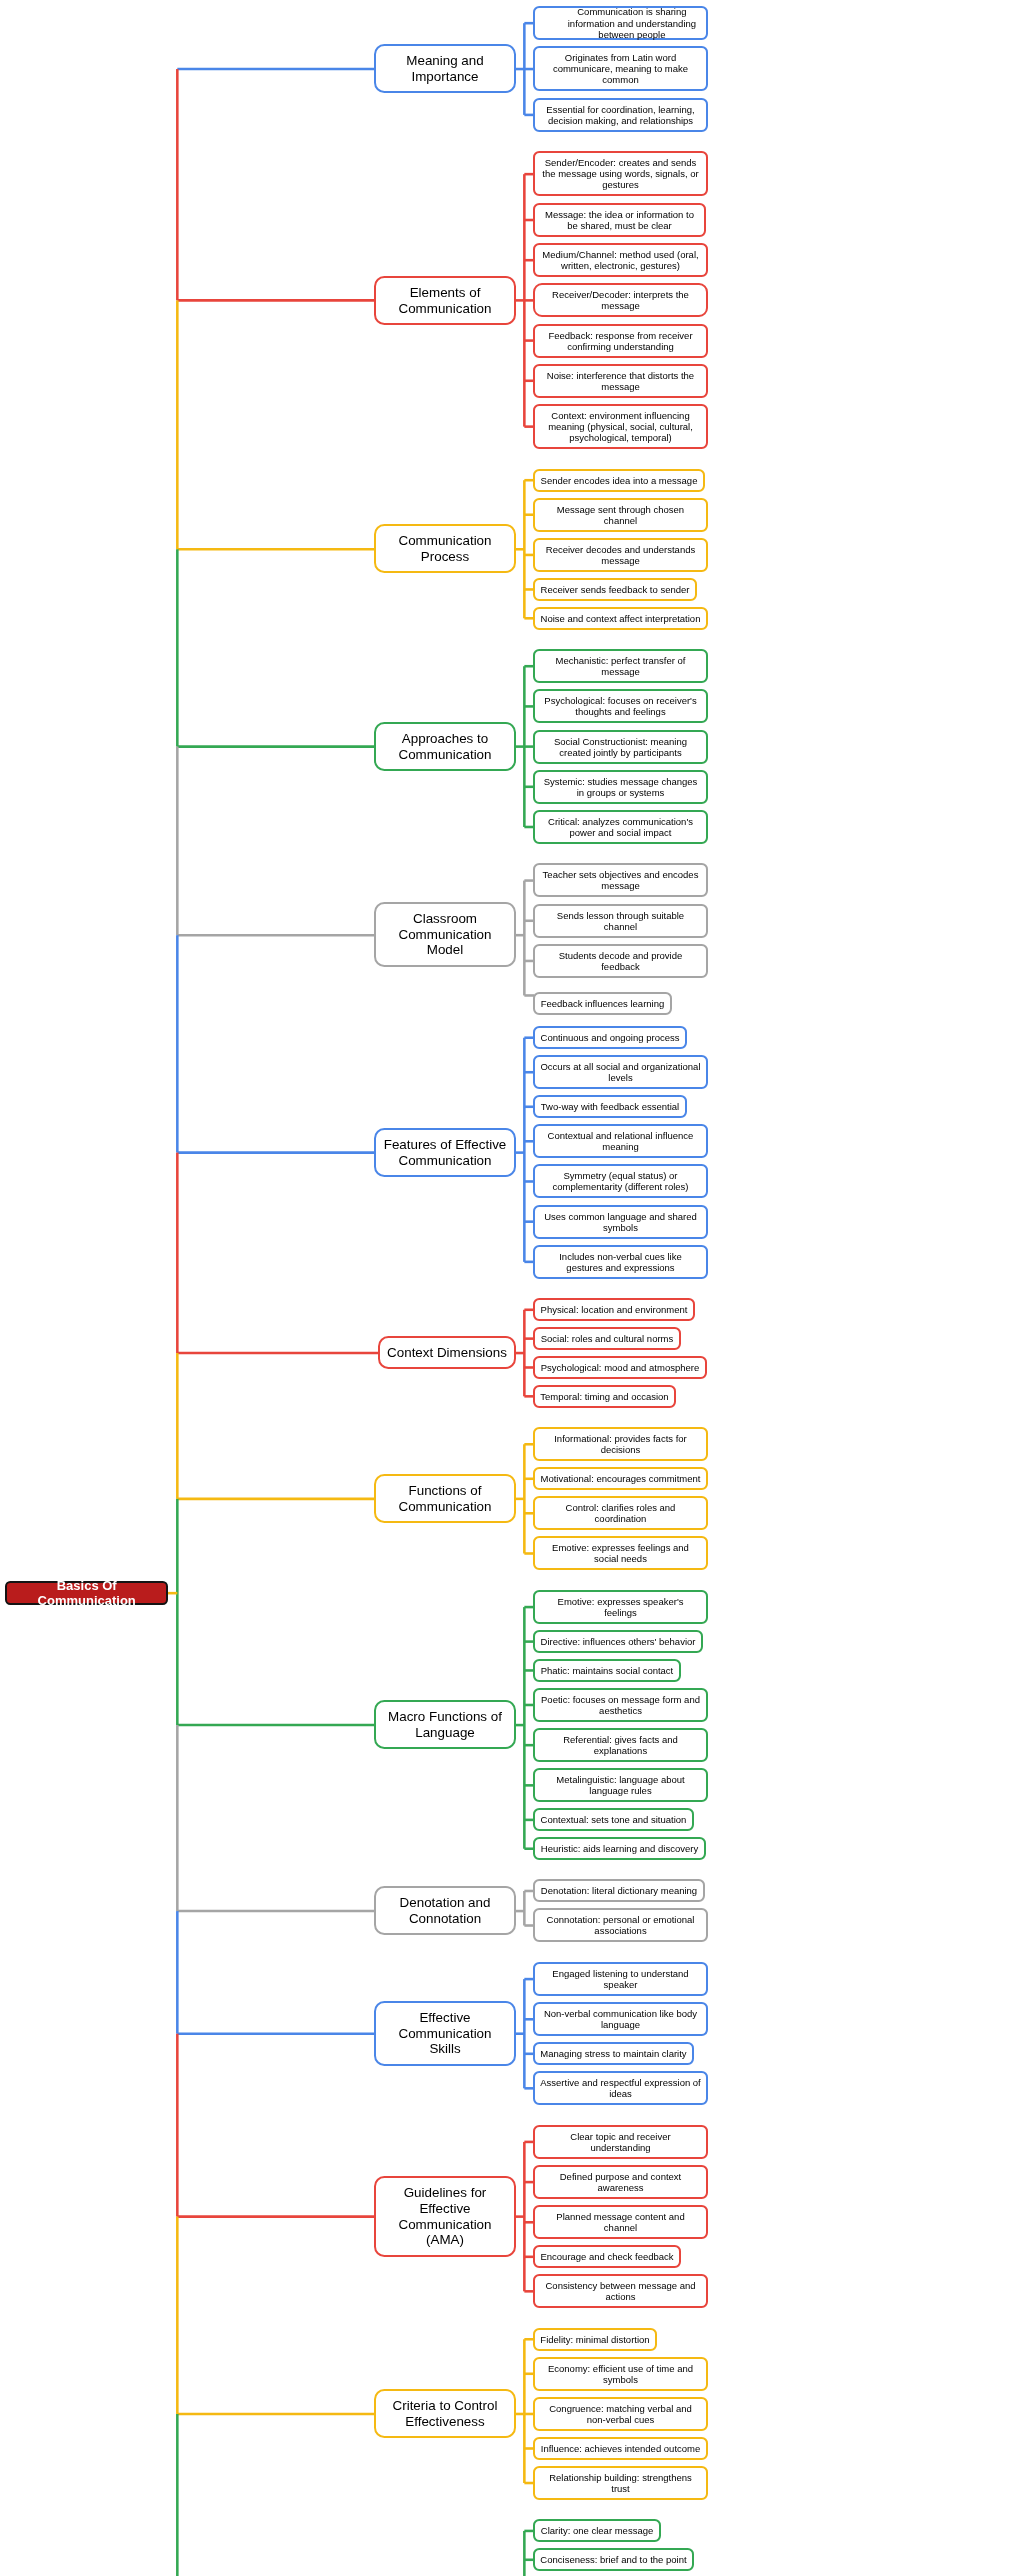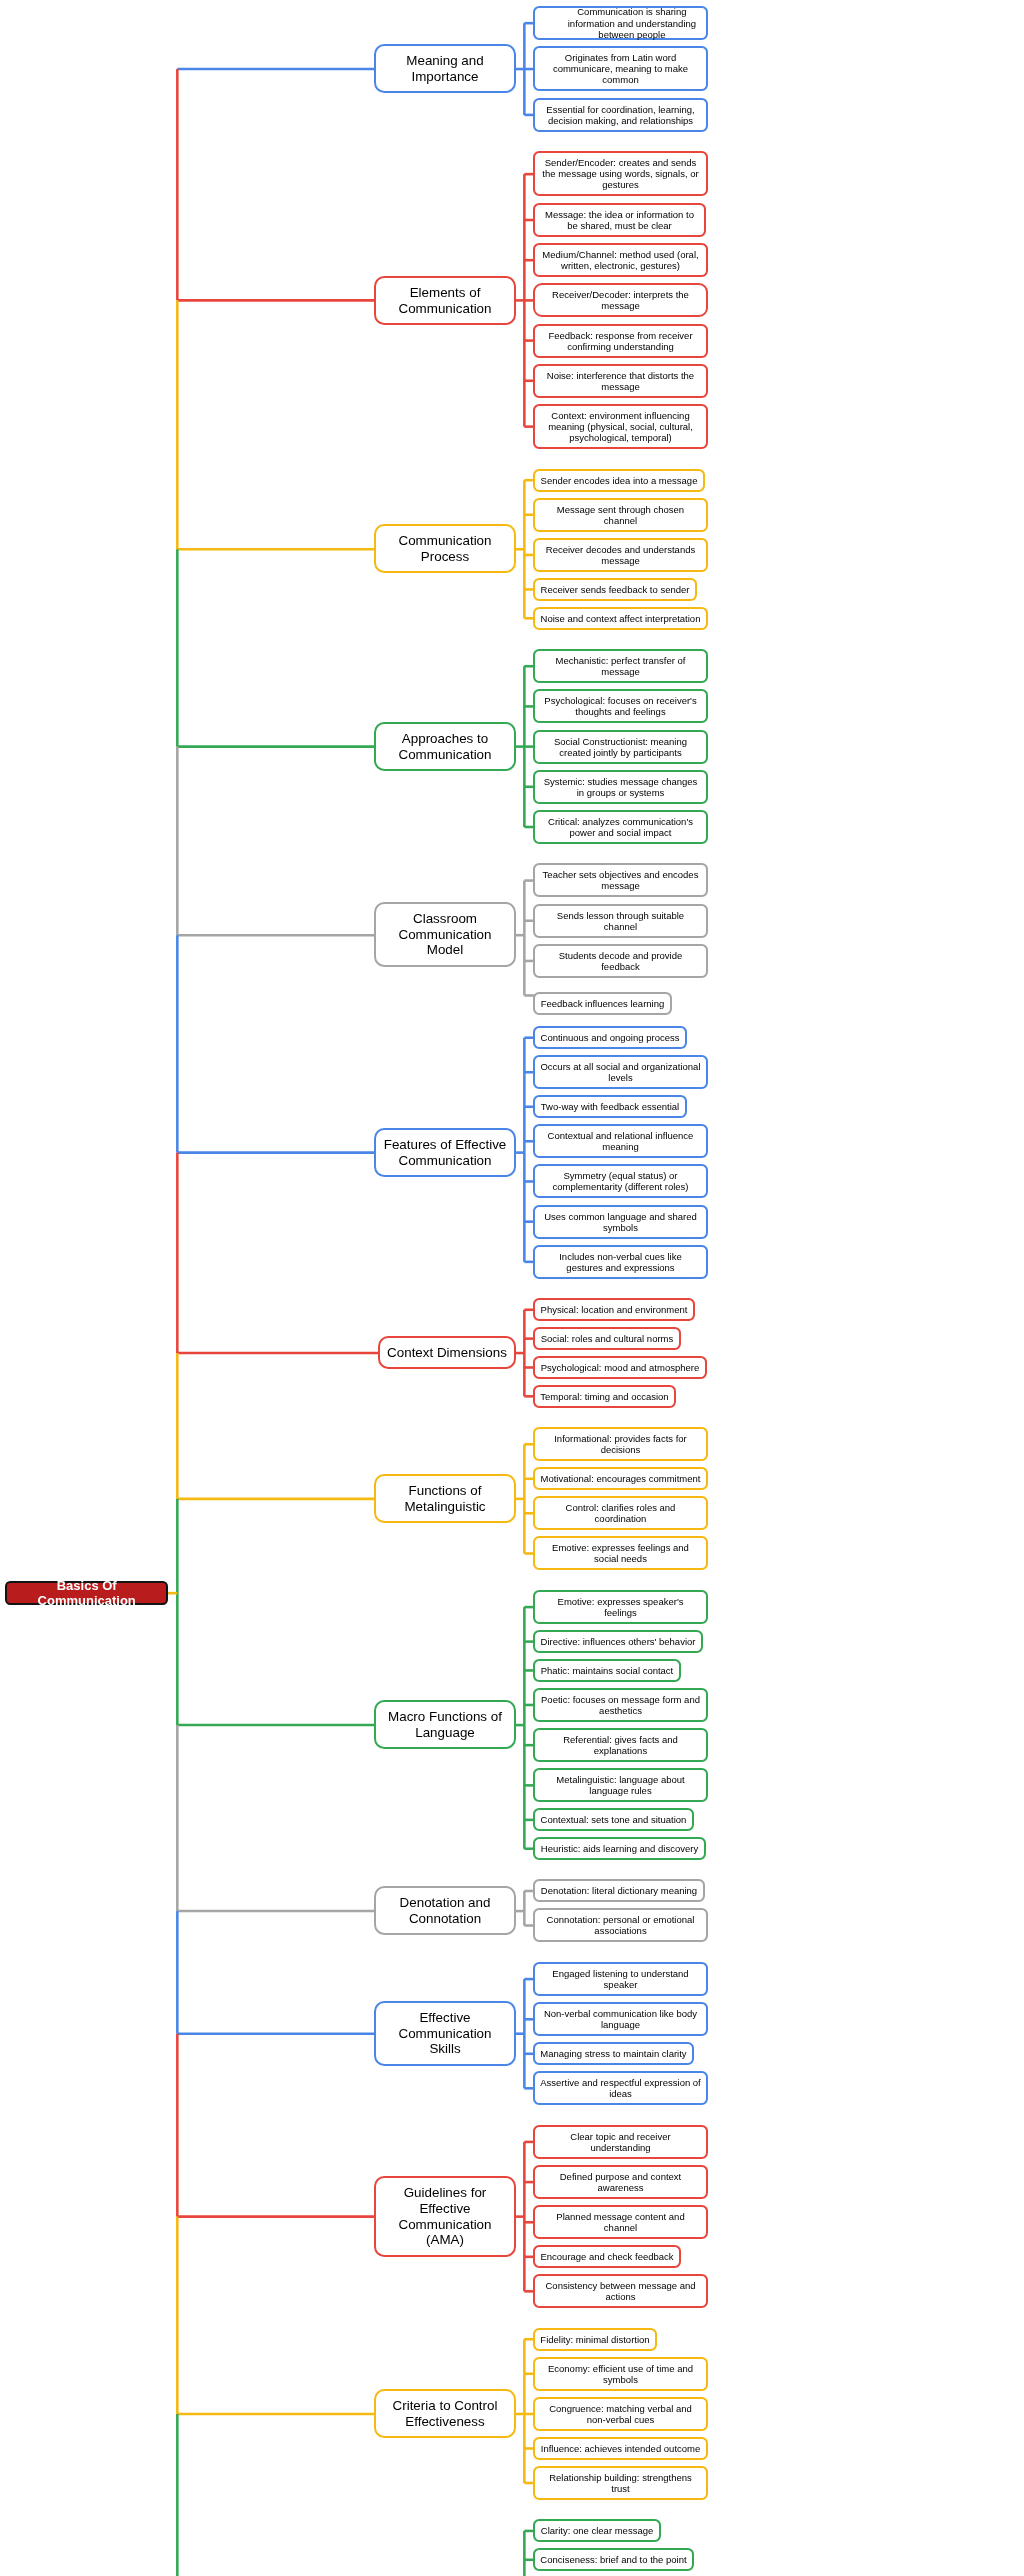--- a/index.html
+++ b/index.html
@@ -244,21 +244,21 @@
       <div class="node branch c-blue" style="left: 374px; top: 1128px; width: 142px; height: 49px;">Features of Effective Communication</div>
       <div class="node leaf c-red" style="left: 533px; top: 1298px; width: 162px; height: 23px;">Physical: location and environment</div>
       <div class="node leaf c-red" style="left: 533px; top: 1327px; width: 148px; height: 23px;">Social: roles and cultural norms</div>
       <div class="node leaf c-red" style="left: 533px; top: 1356px; width: 174px; height: 23px;">Psychological: mood and atmosphere</div>
       <div class="node leaf c-red" style="left: 533px; top: 1385px; width: 143px; height: 23px;">Temporal: timing and occasion</div>
       <div class="node branch c-red" style="left: 378px; top: 1336px; width: 138px; height: 33px;">Context Dimensions</div>
       <div class="node leaf c-yellow" style="left: 533px; top: 1427px; width: 175px; height: 34px;">Informational: provides facts for decisions</div>
       <div class="node leaf c-yellow" style="left: 533px; top: 1467px; width: 175px; height: 23px;">Motivational: encourages commitment</div>
       <div class="node leaf c-yellow" style="left: 533px; top: 1496px; width: 175px; height: 34px;">Control: clarifies roles and coordination</div>
       <div class="node leaf c-yellow" style="left: 533px; top: 1536px; width: 175px; height: 34px;">Emotive: expresses feelings and social needs</div>
-      <div class="node branch c-yellow" style="left: 374px; top: 1474px; width: 142px; height: 49px;">Functions of Metalinguistic</div>
+      <div class="node branch c-yellow" style="left: 374px; top: 1474px; width: 142px; height: 49px;">Functions of Communication</div>
       <div class="node leaf c-green" style="left: 533px; top: 1590px; width: 175px; height: 34px;">Emotive: expresses speaker's feelings</div>
       <div class="node leaf c-green" style="left: 533px; top: 1630px; width: 170px; height: 23px;">Directive: influences others' behavior</div>
       <div class="node leaf c-green" style="left: 533px; top: 1659px; width: 148px; height: 23px;">Phatic: maintains social contact</div>
       <div class="node leaf c-green" style="left: 533px; top: 1688px; width: 175px; height: 34px;">Poetic: focuses on message form and aesthetics</div>
       <div class="node leaf c-green" style="left: 533px; top: 1728px; width: 175px; height: 34px;">Referential: gives facts and explanations</div>
       <div class="node leaf c-green" style="left: 533px; top: 1768px; width: 175px; height: 34px;">Metalinguistic: language about language rules</div>
       <div class="node leaf c-green" style="left: 533px; top: 1808px; width: 161px; height: 23px;">Contextual: sets tone and situation</div>
       <div class="node leaf c-green" style="left: 533px; top: 1837px; width: 173px; height: 23px;">Heuristic: aids learning and discovery</div>
       <div class="node branch c-green" style="left: 374px; top: 1700px; width: 142px; height: 49px;">Macro Functions of Language</div>
       <div class="node leaf c-gray" style="left: 533px; top: 1879px; width: 172px; height: 23px;">Denotation: literal dictionary meaning</div>

